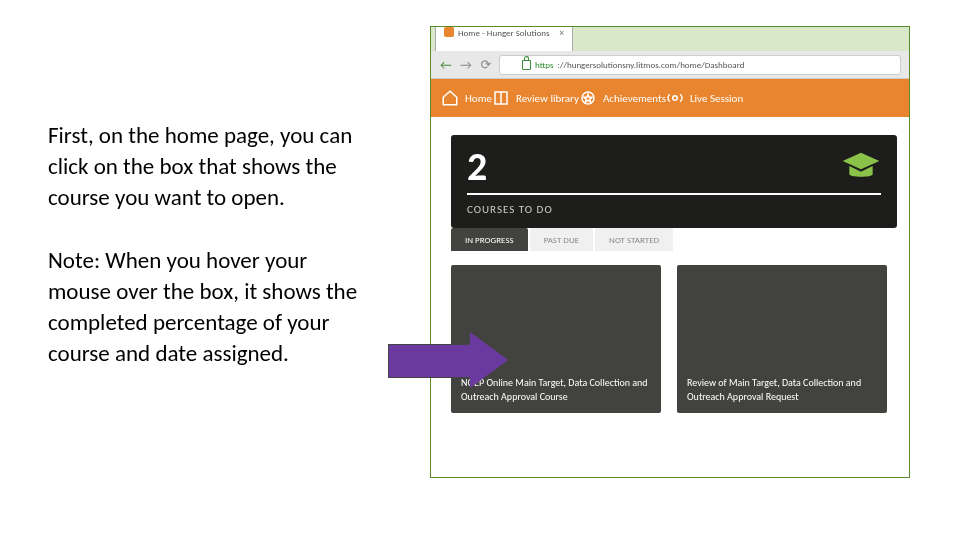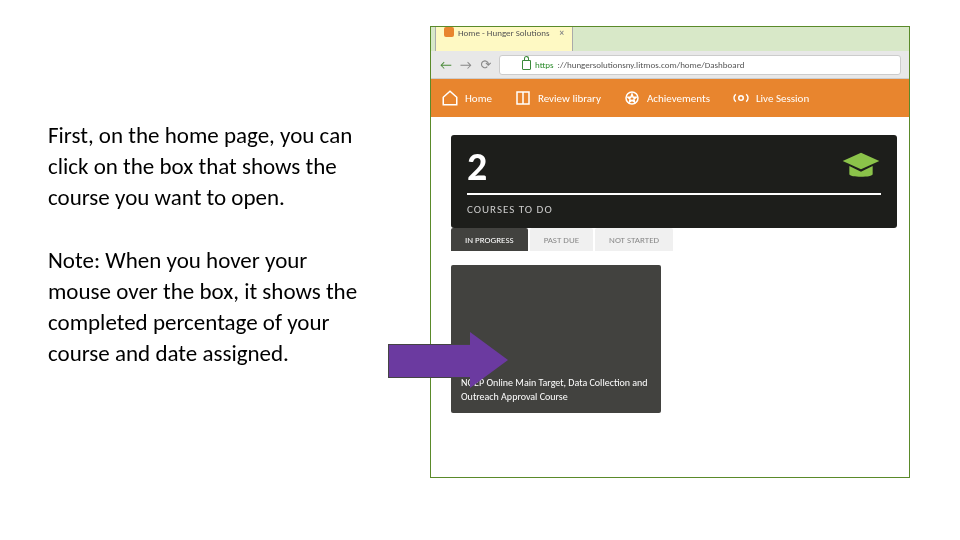--- a/index.html
+++ b/index.html
@@ -45,21 +45,21 @@
     display: flex;
     align-items: flex-end;
     padding-left: 4px;
     padding-top: 2px;
     box-sizing: border-box;
   }
   .tab {
     display: flex;
     align-items: center;
     gap: 4px;
-    background: #fef9c3;
+    background: #ffffff;
     border: 1px solid #aaa;
     border-bottom: none;
     border-radius: 3px 3px 0 0;
     height: 20px;
     padding: 9px 8px;
     font-size: 9px;
     color: #555;
   }
   .tab .x {
     margin-left: 6px;
@@ -129,21 +129,20 @@
     align-items: center;
     padding-left: 8px;
     border-bottom: 1px solid #eee;
   }
   .orange-bar {
     height: 38px;
     background: #e8852e;
     display: flex;
     align-items: center;
     padding-left: 10px;
-    gap: 22px;
     color: #fff;
     font-size: 11px;
   }
   .orange-item {
     display: flex;
     align-items: center;
     gap: 6px;
   }
   .orange-item svg {
     width: 18px;
@@ -357,20 +356,23 @@
         </div>
         <div class="status-tab">
           <span>NOT STARTED</span>
         </div>
       </div>
 
       <div class="cards-row">
         <div class="course-card">
           <div class="course-title">NOEP Online Main Target, Data Collection and Outreach Approval Course</div>
         </div>
+        <div class="course-card">
+          <div class="course-title">Review of Main Target, Data Collection and Outreach Approval Request</div>
+        </div>
       </div>
 
     </div>
 
   </div>
 
   <div class="purple-arrow">
     <div class="head-outline"></div>
     <div class="shaft"></div>
     <div class="head"></div>

